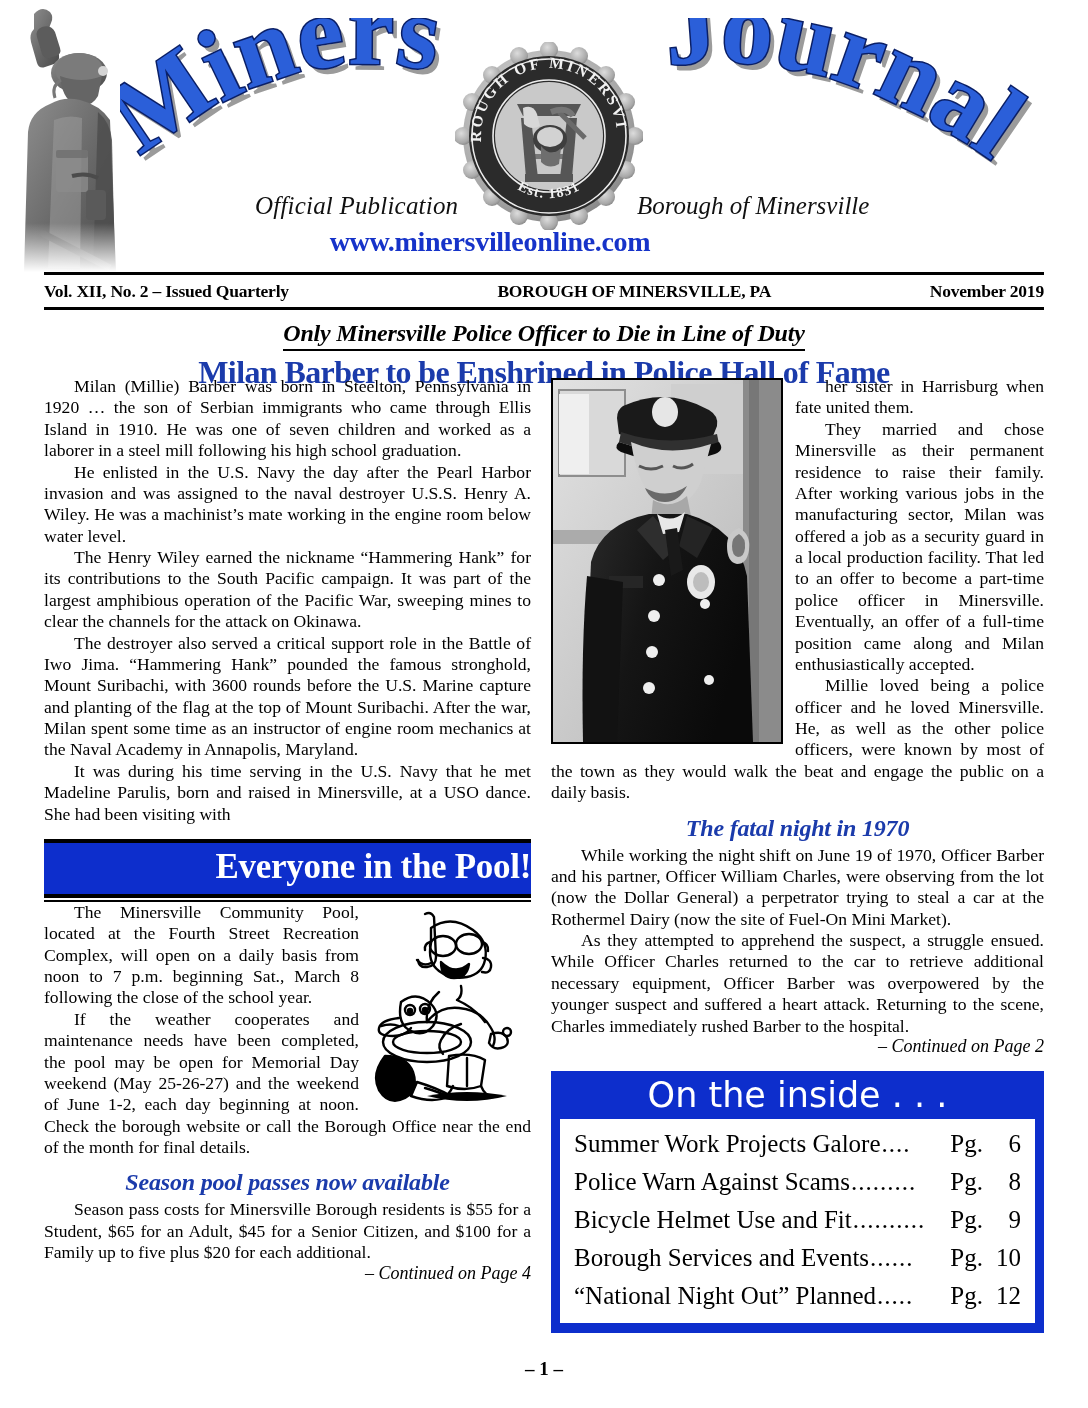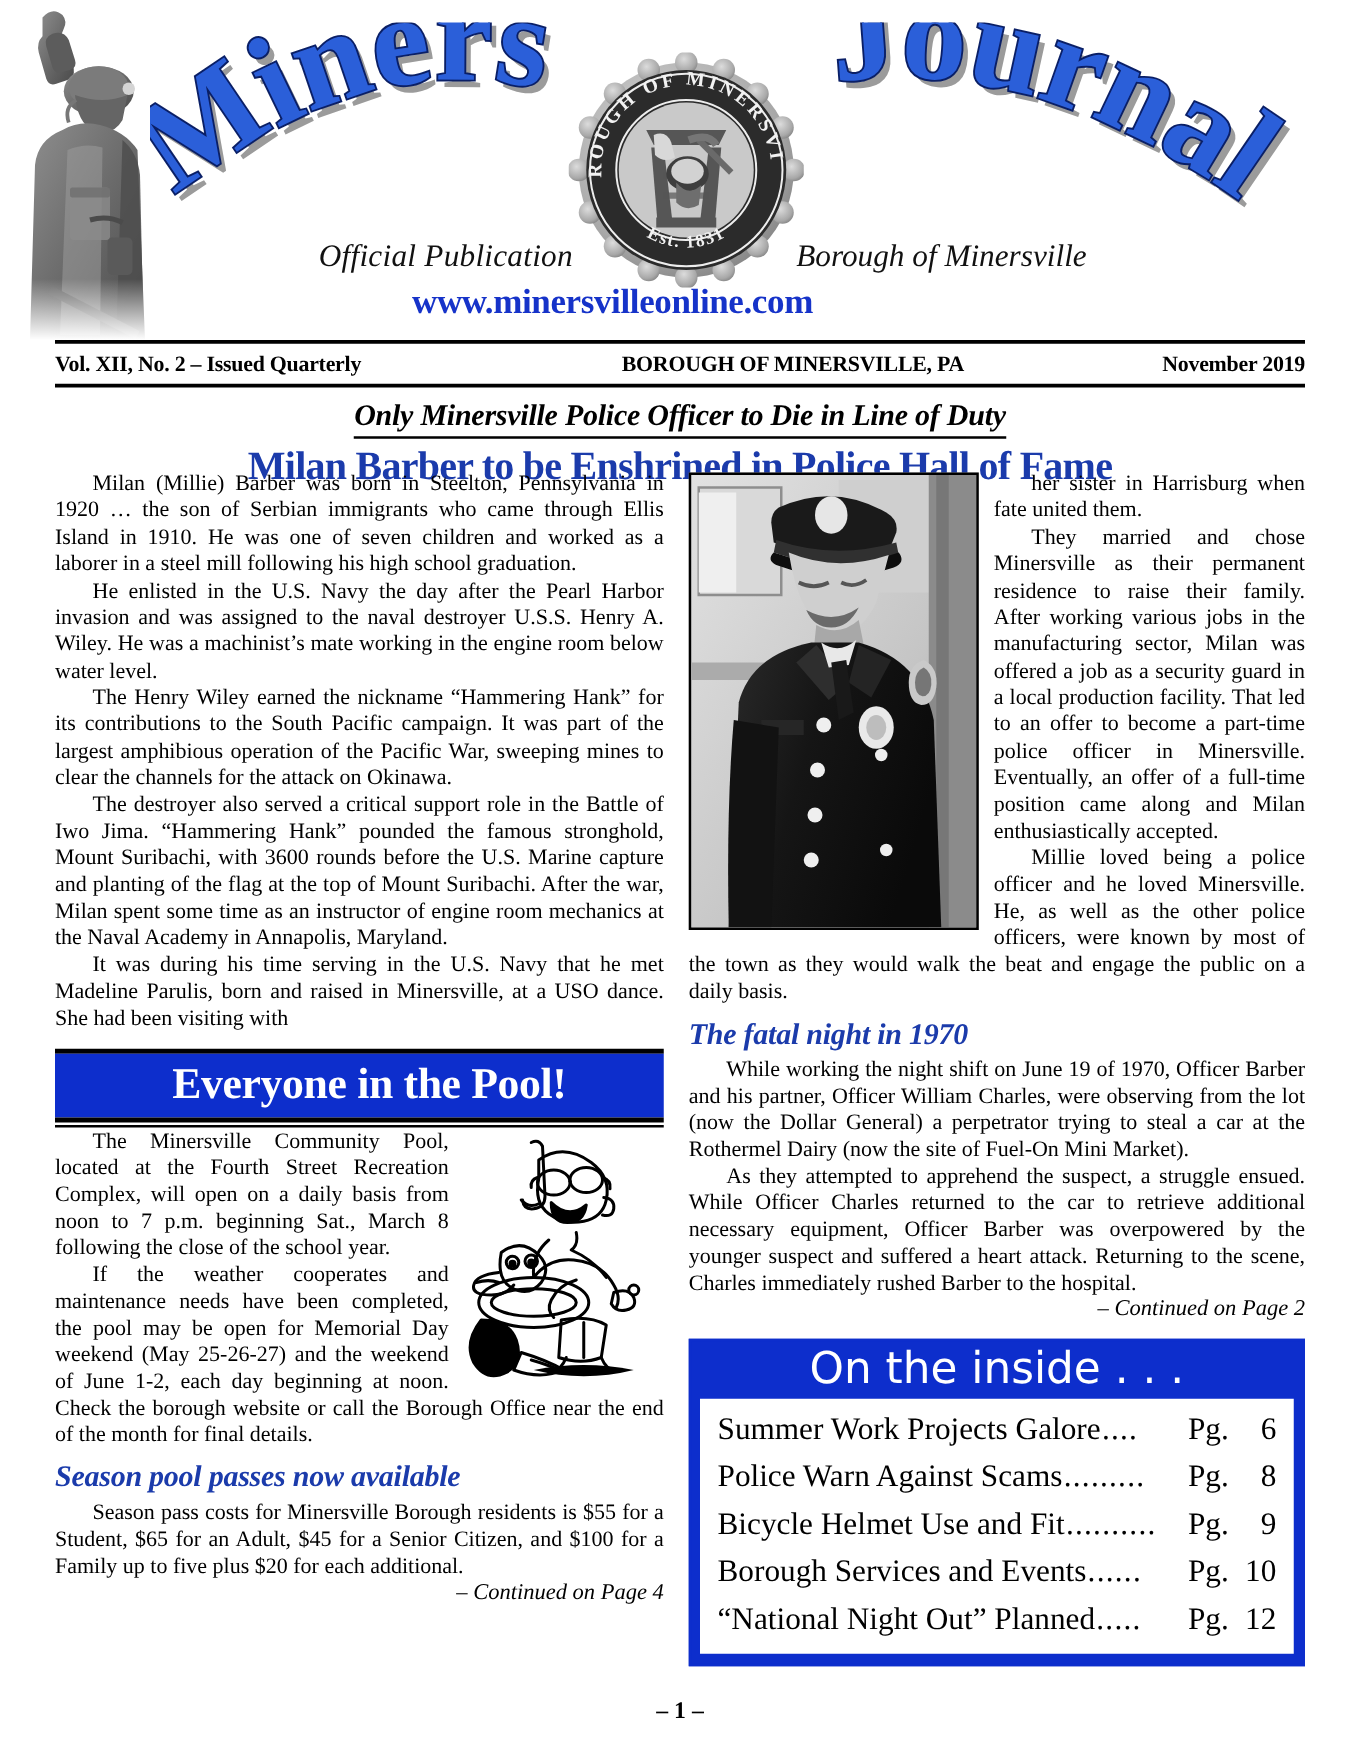--- a/index.html
+++ b/index.html
@@ -156,20 +156,21 @@
   p.body.nohy { hyphens: none; }
 
   .sub-head {
     font-family: "Liberation Serif", serif;
     font-weight: bold;
     font-style: italic;
     font-size: 24px;
     color: #1b3bab;
     margin: 11px 0 3px 0;
     letter-spacing: -0.2px;
+    text-align: center;
   }
 
   .cont-line {
     font-family: "Liberation Serif", serif;
     font-style: italic;
     font-size: 18px;
     text-align: right;
     margin-top: -1px;
   }
 
@@ -189,21 +190,21 @@
   .banner {
     margin-top: 14px;
   }
   .banner-rule {
     height: 4px;
     background: #000;
   }
   .banner-rule.thin { height: 2px; margin-top: 2px;}
   .banner-bar {
     background: #0d2ecc;
-    text-align: center;
+    text-align: right;
     padding: 4px 0 7px 16px;
   }
   .banner-bar span {
     font-family: "Liberation Serif", serif;
     font-weight: bold;
     font-size: 35px;
     color: #ffffff;
     letter-spacing: -0.3px;
   }
 

